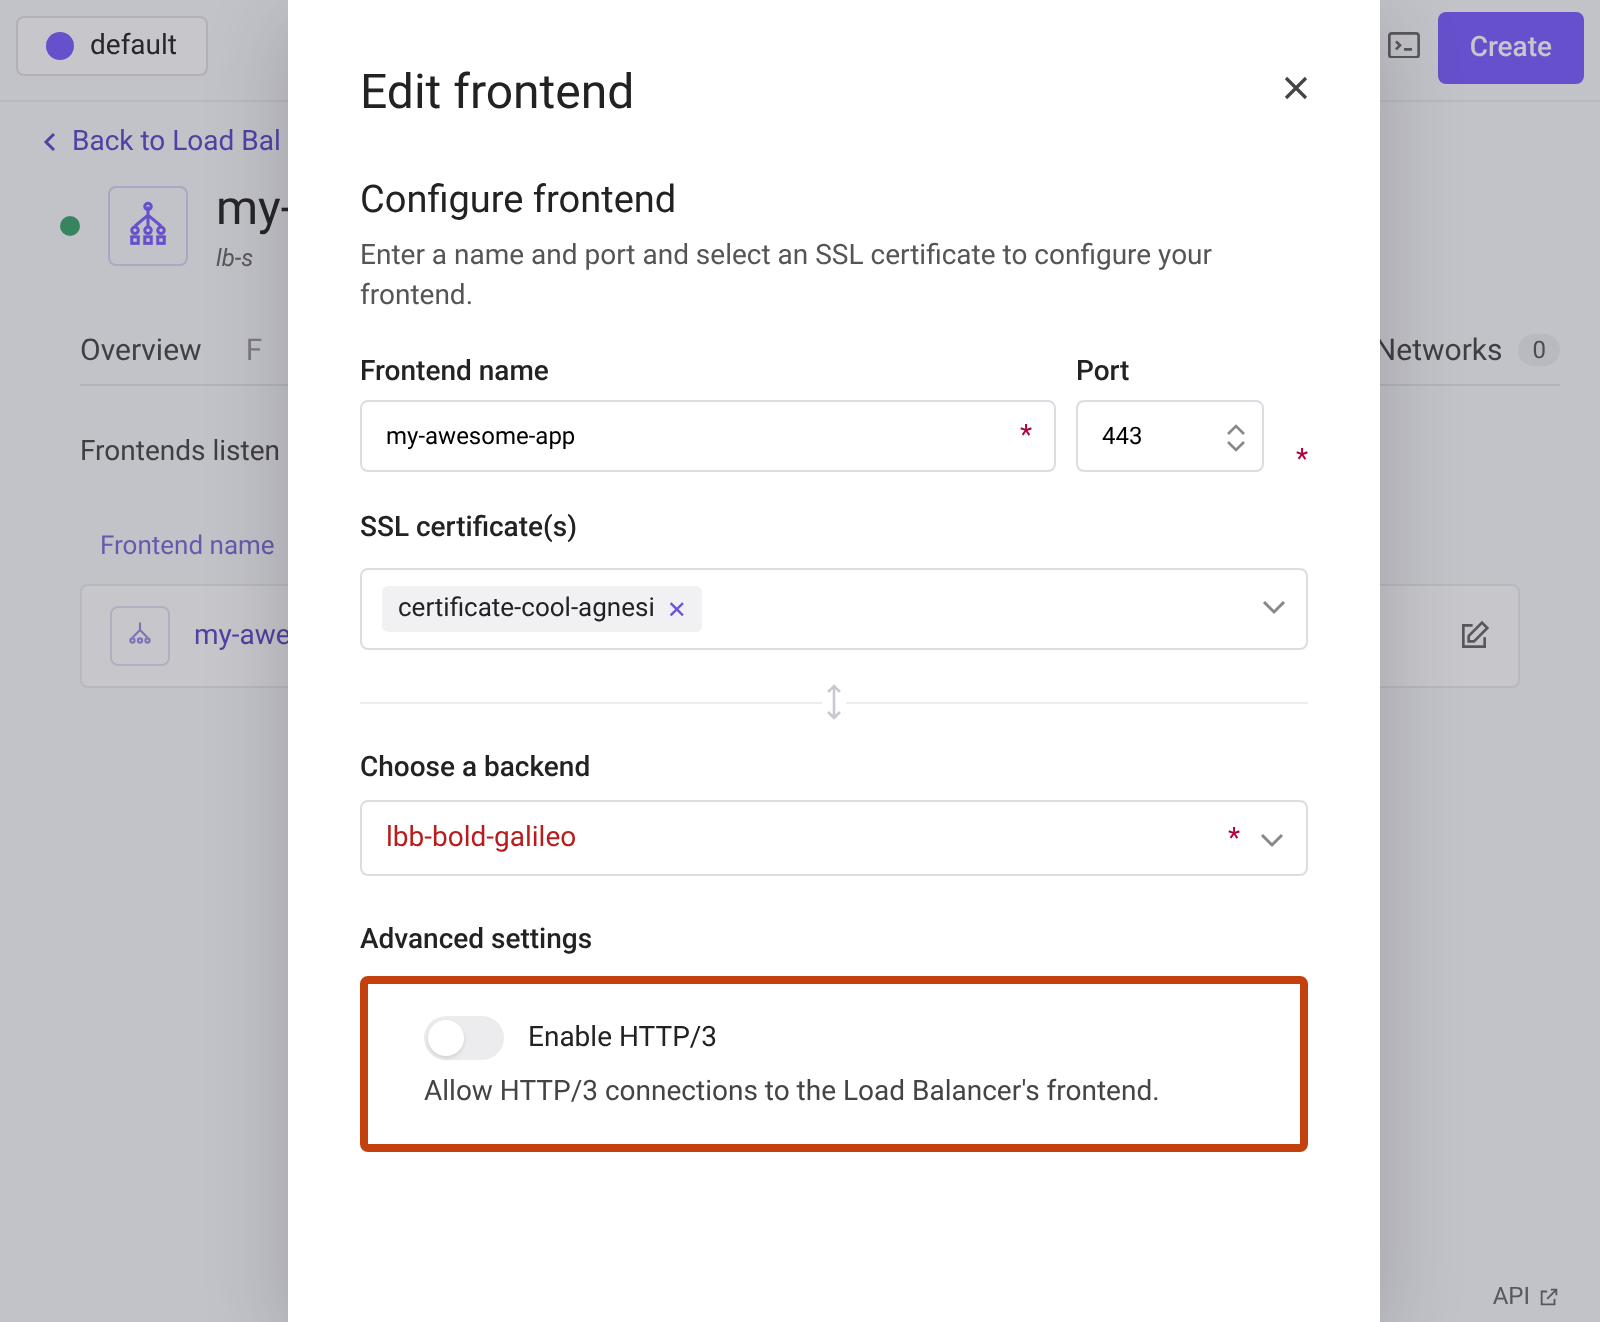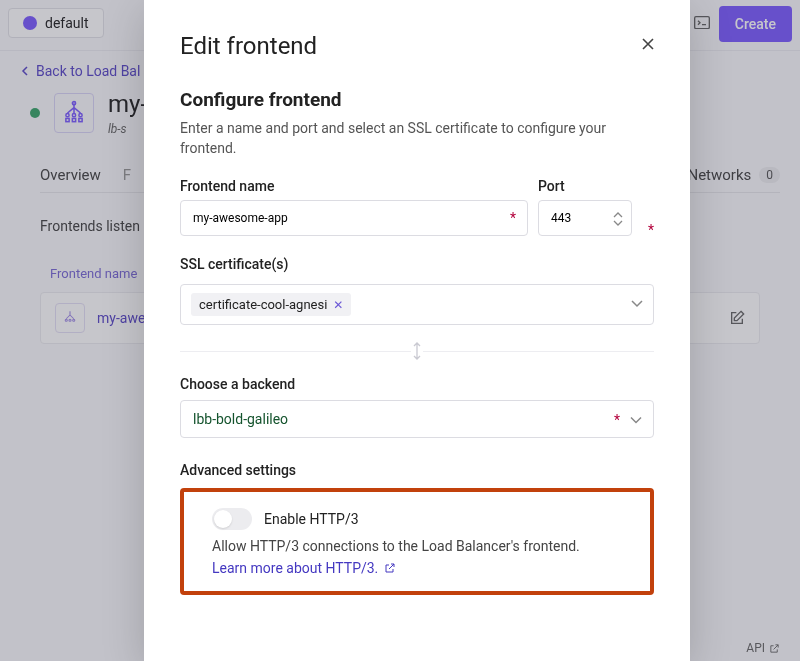--- a/index.html
+++ b/index.html
@@ -22,21 +22,21 @@
   .content { position:absolute; top:218px; left:40px; font-size:14px; color:#444; }
   .table-hdr { position:absolute; top:266px; left:50px; font-size:13px; color:#7a6ad6; }
   .frontend-card { position:absolute; top:292px; left:40px; width:720px; height:52px; border:1px solid #ececf0; border-radius:4px; background:#fff; display:flex; align-items:center; padding:0 14px; gap:12px; }
   .fcard-icon { width:30px; height:30px; border:1px solid #e4e0f5; border-radius:4px; display:flex; align-items:center; justify-content:center; color:#9f8ae6; }
   .fcard-name { color:#5a48c8; font-size:14px; }
   .fcard-edit { margin-left:auto; width:16px; height:16px; color:#666; }
   .api-footer { position:absolute; bottom:6px; right:20px; font-size:12px; color:#666; display:flex; align-items:center; gap:4px;}
   .overlay { position:absolute; inset:0; background:rgba(50,50,70,0.28); }
   .modal { position:absolute; top:0; left:144px; width:546px; height:661px; background:#fff; padding:32px 36px 24px; overflow:hidden; box-shadow:0 10px 40px rgba(0,0,0,0.18); }
   .modal h1 { font-size:24px; font-weight:400; margin-bottom:28px; }
-  .modal h2 { font-size:19px; font-weight:700; margin-bottom:8px; margin-top:6px; }
+  .modal h2 { font-size:19px; font-weight:400; margin-bottom:8px; margin-top:6px; }
   .modal p.desc { font-size:14px; color:#555; line-height:1.4; margin-bottom:20px; }
   .close-x { position:absolute; top:30px; right:28px; width:28px; height:28px; display:flex; align-items:center; justify-content:center; cursor:pointer; font-size:18px; color:#444; }
   .row { display:flex; gap:10px; }
   .field { display:flex; flex-direction:column; gap:6px; }
   .field-label { font-size:14px; font-weight:500; }
   .field-large { flex:1; }
   .input-wrap { position:relative; }
   .tinput { width:100%; border:1px solid #dcdce2; border-radius:4px; padding:10px 28px 10px 12px; font-size:12px; background:#fff; }
   .tinput.num { padding-right:36px; }
   .req-star { position:absolute; right:12px; top:50%; transform:translateY(-50%); color:#b3003b; font-size:14px; }
@@ -47,21 +47,21 @@
   .port-star { margin-left:6px; color:#b3003b; font-size:14px; align-self:center; padding-top:22px; }
   .ssl-box { border:1px solid #dcdce2; border-radius:4px; padding:8px 10px; display:flex; align-items:flex-start; justify-content:space-between; margin-top:6px; }
   .chip { background:#f1f1f4; border-radius:3px; padding:4px 8px; font-size:13px; display:flex; align-items:center; gap:6px; }
   .chip-x { color:#6a57d6; cursor:pointer; font-size:12px; }
   .chev { color:#777; }
   .chev svg { width:12px; height:8px; }
   .sep { position:relative; height:1px; background:#ededf1; margin:26px 0 24px; }
   .sep-handle { position:absolute; left:50%; top:-10px; transform:translateX(-50%); width:12px; height:20px; background:#fff; display:flex; align-items:center; justify-content:center; color:#c9c9d1; }
   .sublabel { font-size:14px; font-weight:500; margin-bottom:8px; }
   .select-wrap { position:relative; }
-  .select-box { width:100%; border:1px solid #dcdce2; border-radius:4px; padding:10px 44px 10px 12px; font-size:14px; background:#fff; color:#14532d; }
+  .select-box { width:100%; border:1px solid #dcdce2; border-radius:4px; padding:10px 44px 10px 12px; font-size:14px; background:#fff; color:#b91c1c; }
   .sel-right { position:absolute; right:12px; top:50%; transform:translateY(-50%); display:flex; align-items:center; gap:10px; }
   .sel-star { color:#b3003b; font-size:14px; }
   .adv-label { font-size:14px; font-weight:500; margin:24px 0 10px; }
   .adv-box { border:4px solid #c2410c; border-radius:4px; padding:16px 28px 14px; }
   .toggle-row { display:flex; align-items:center; gap:12px; margin-bottom:8px; }
   .toggle { width:40px; height:22px; border-radius:999px; background:#ececef; position:relative; }
   .toggle-knob { position:absolute; top:2px; left:2px; width:18px; height:18px; border-radius:50%; background:#fff; box-shadow:0 1px 2px rgba(0,0,0,0.12); }
   .toggle-label { font-size:14px; }
   .adv-desc { font-size:14px; color:#444; margin-bottom:4px; }
   .link { color:#4438c1; font-size:14px; text-decoration:none; display:inline-flex; align-items:center; gap:6px; }
@@ -222,20 +222,14 @@
 
   <div class="adv-label">Advanced settings</div>
   <div class="adv-box">
     <div class="toggle-row">
       <div class="toggle">
           <div class="toggle-knob"></div>
         </div>
       <span class="toggle-label">Enable HTTP/3</span>
     </div>
     <div class="adv-desc">Allow HTTP/3 connections to the Load Balancer's frontend.</div>
-    <a class="link">
-      <span>Learn more about HTTP/3.</span>
-      <svg class="ext-icon" viewBox="0 0 24 24" fill="none" stroke="#4438c1" stroke-width="2">
-          <path d="M14 4h6v6M20 4L10 14M18 14v6H4V6h6"></path>
-        </svg>
-    </a>
   </div>
 </div>
 
 </body></html>

